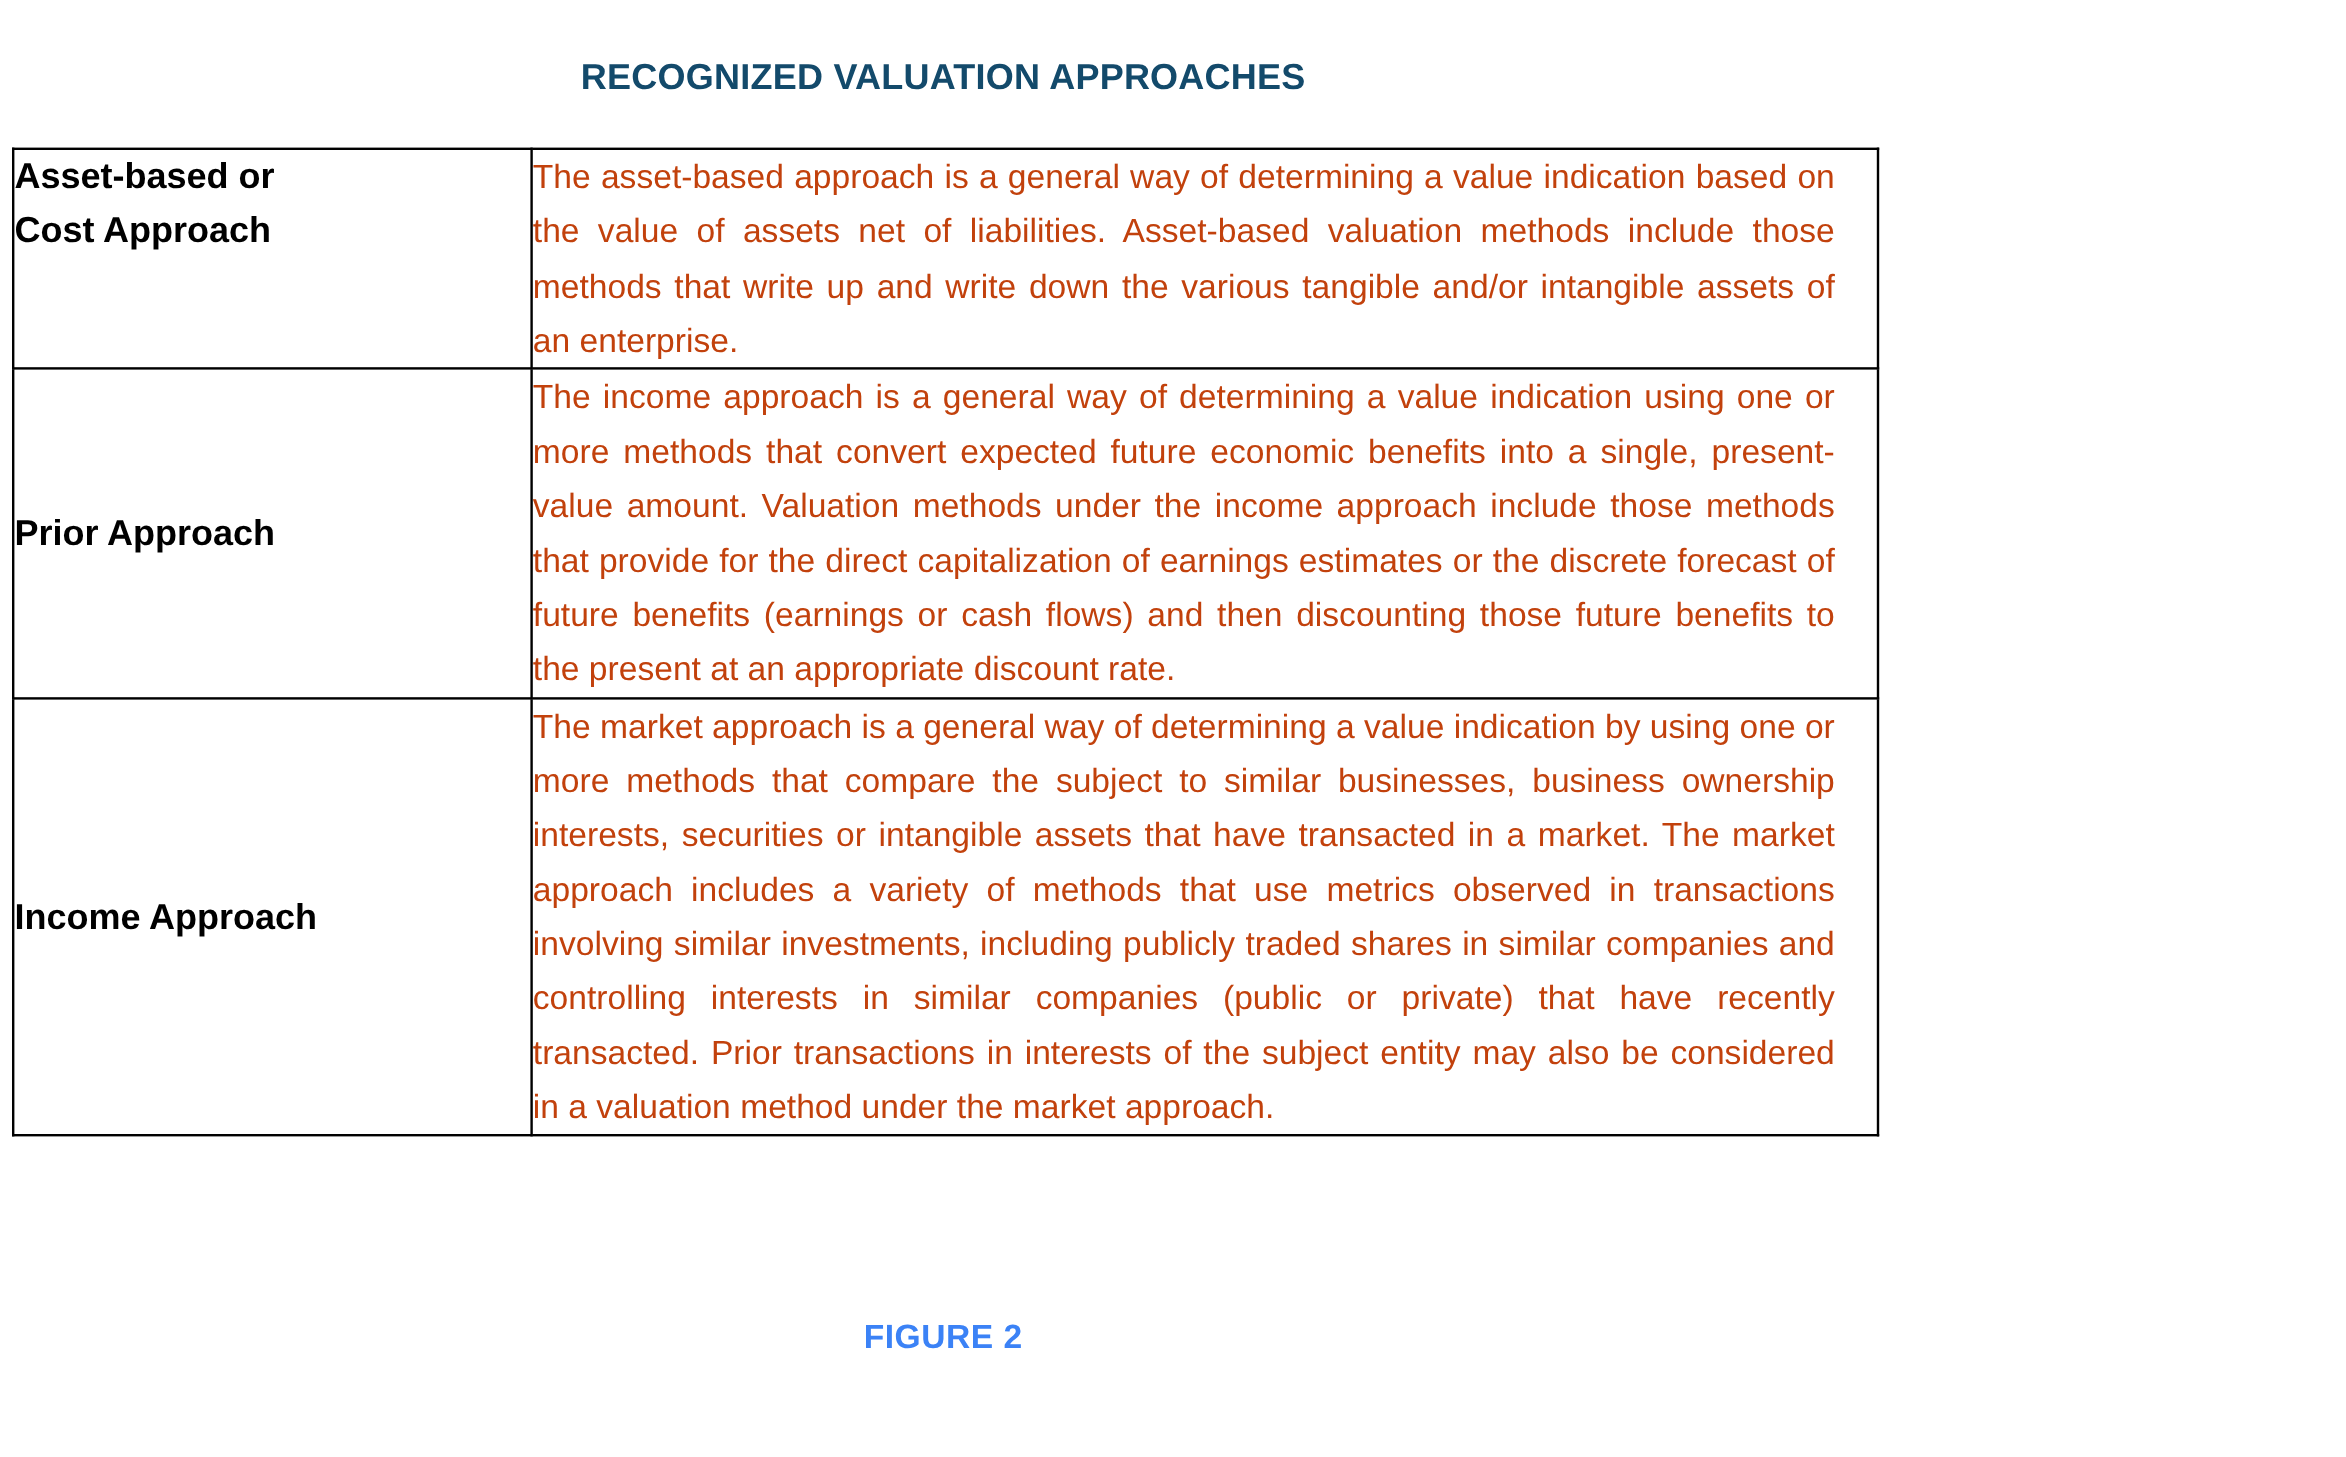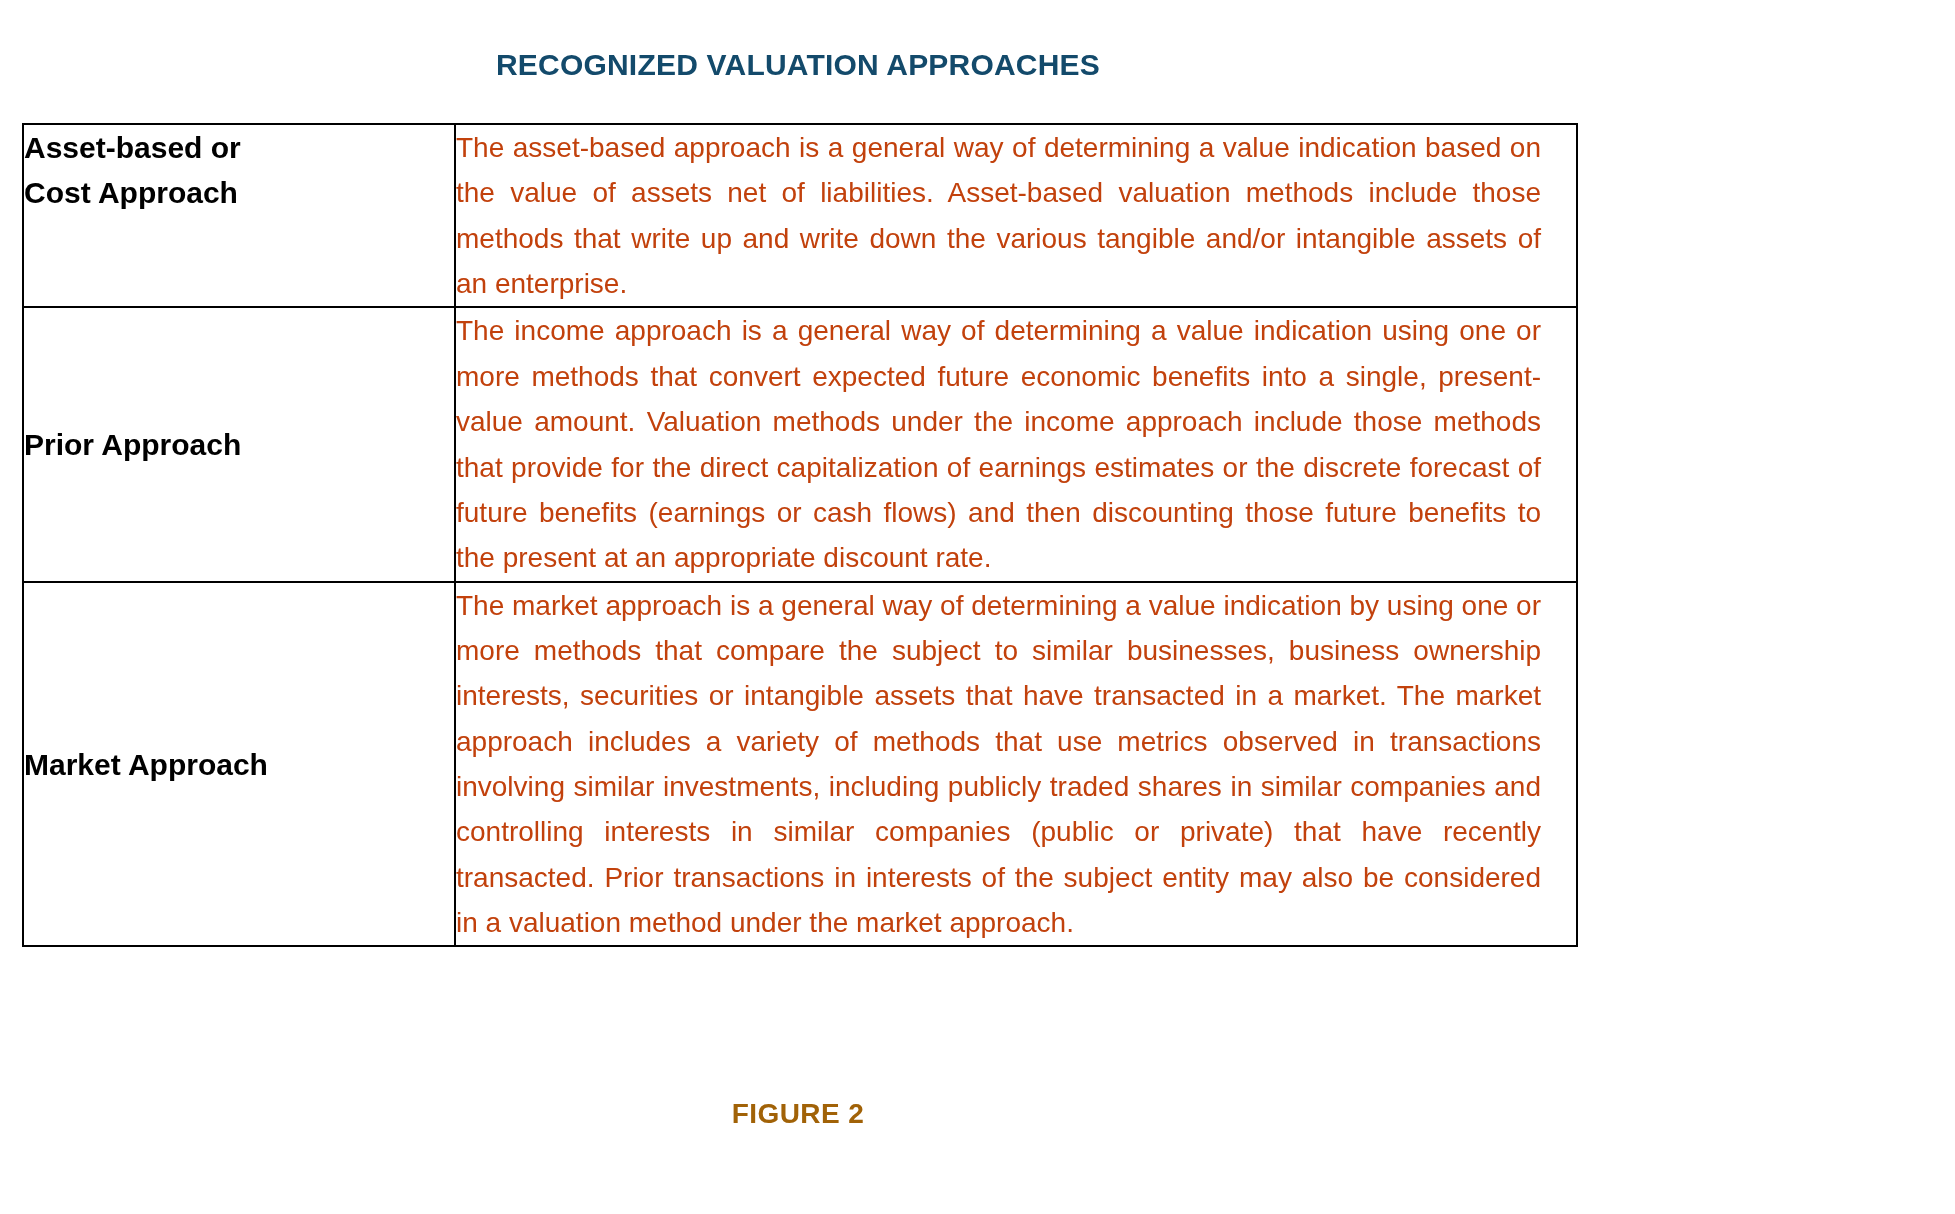--- a/index.html
+++ b/index.html
@@ -12,21 +12,21 @@
     width: 1955px;
     height: 1214px;
     font-family: "Liberation Sans", sans-serif;
     color: #000000;
     position: relative;
     overflow: hidden;
   }
 
   .page {
     position: absolute;
-    left: 12px;
+    left: 0;
     top: 0;
     width: 1644px;
     height: 1214px;
   }
 
   
   .figure-title {
     position: absolute;
     left: 0;
     top: 48px;
@@ -92,21 +92,21 @@
   
   .figure-caption {
     position: absolute;
     left: 0;
     top: 1098px;
     width: 1572px;
     text-align: center;
     font-size: 28px;
     font-weight: bold;
     letter-spacing: 0.4px;
-    color: #a16207;
+    color: #3b82f6;
   }
 </style>
 </head>
 <body>
 
 <div class="page">
 
   <div class="figure-title">RECOGNIZED VALUATION APPROACHES</div>
 
   <table class="approach-table">
@@ -125,21 +125,21 @@
         <td class="label-cell mid">
           <div class="row-label">Prior Approach</div>
         </td>
         <td class="desc-cell cell-income">
           <div class="desc-text">The income approach is a general way of determining a value indication using one or more methods that convert expected future economic benefits into a single, present-value amount. Valuation methods under the income approach include those methods that provide for the direct capitalization of earnings estimates or the discrete forecast of future benefits (earnings or cash flows) and then discounting those future benefits to the present at an appropriate discount rate.</div>
         </td>
       </tr>
 
       <tr>
         <td class="label-cell mid">
-          <div class="row-label">Market Approach</div>
+          <div class="row-label">Income Approach</div>
         </td>
         <td class="desc-cell cell-market">
           <div class="desc-text">The market approach is a general way of determining a value indication by using one or more methods that compare the subject to similar businesses, business ownership interests, securities or intangible assets that have transacted in a market.  The market approach includes a variety of methods that use metrics observed in transactions involving similar investments, including publicly traded shares in similar companies and controlling interests in similar companies (public or private) that have recently transacted.  Prior transactions in interests of the subject entity may also be considered in a valuation method under the market approach.</div>
         </td>
       </tr>
     </tbody>
   </table>
 
   <div class="figure-caption">FIGURE 2</div>
 

